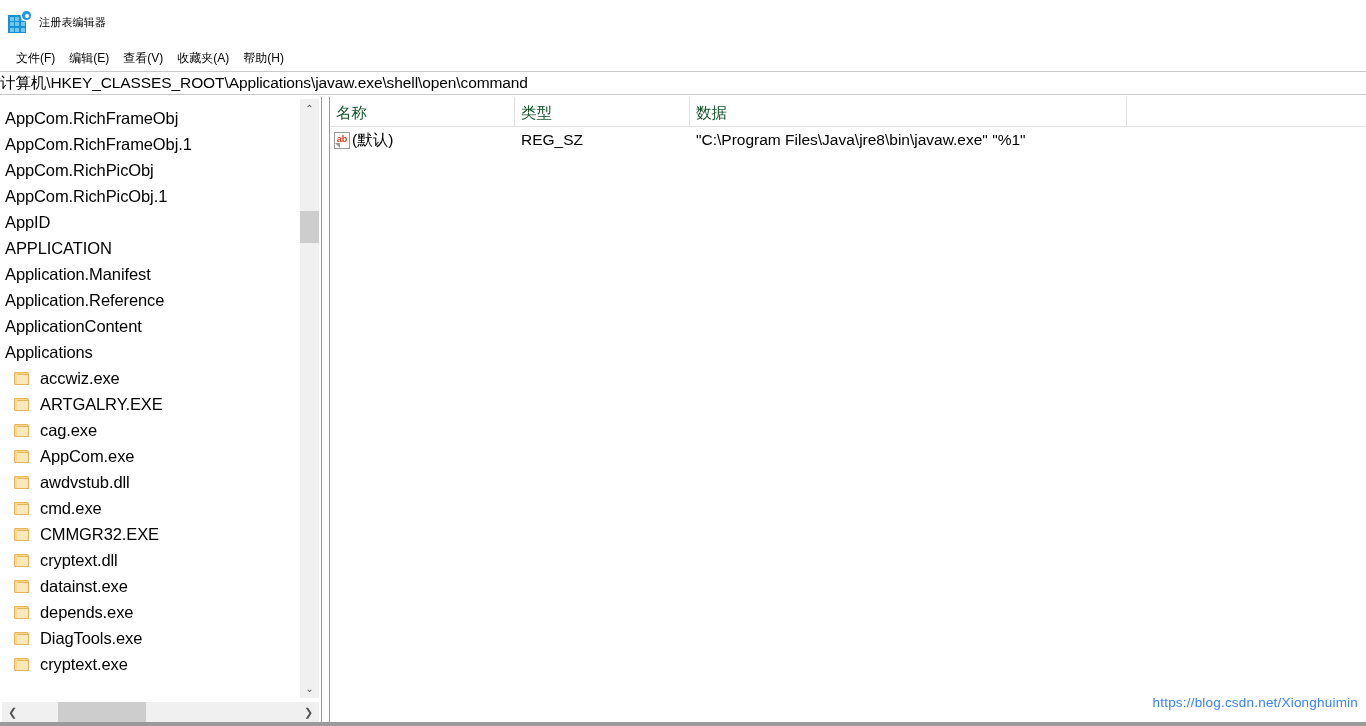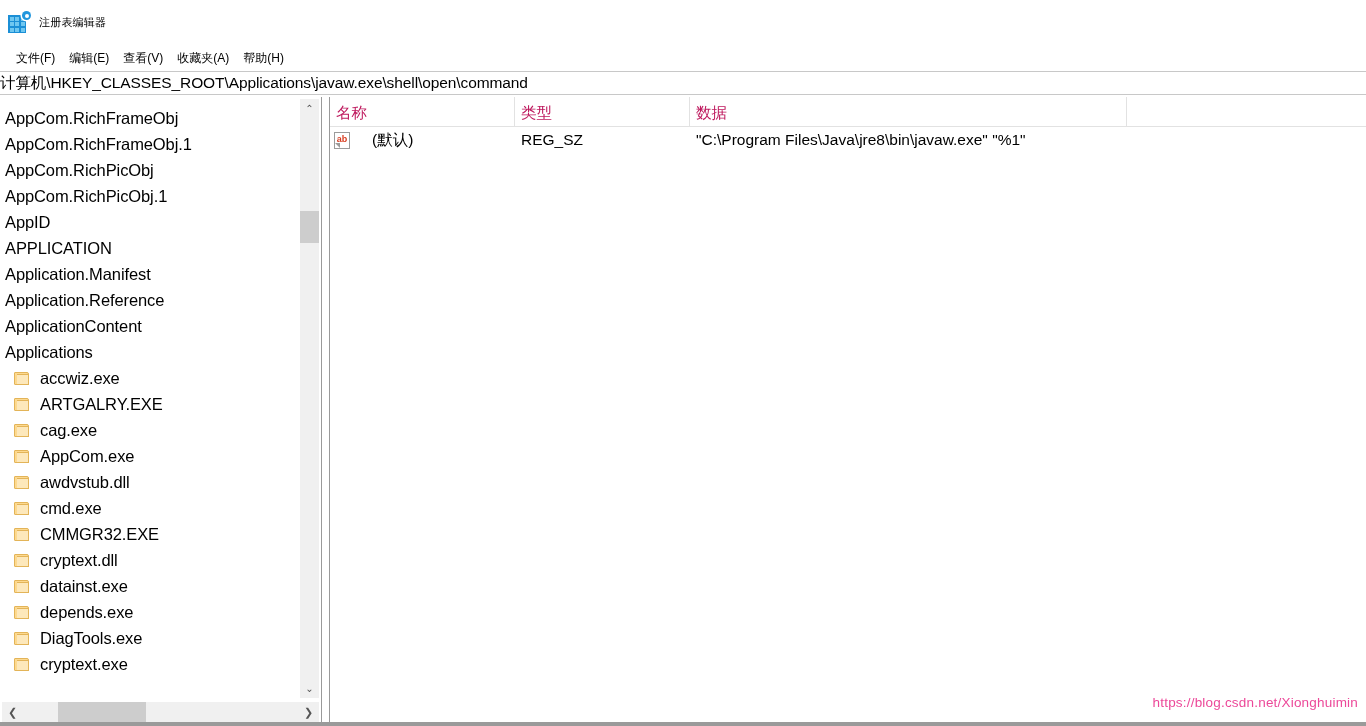--- a/index.html
+++ b/index.html
@@ -259,21 +259,21 @@
     border-bottom: 1px solid #e2e2e2;
     box-sizing: border-box;
     background: #ffffff;
   }
   .col-header .col {
     font-size: 15.5px;
     padding-left: 6px;
     padding-top: 6px;
     box-sizing: border-box;
     border-right: 1px solid #e2e2e2;
-    color: #be185d;
+    color: #14532d;
     cursor: default;
     white-space: nowrap;
   }
   .col.c-name { width: 185px; }
   .col.c-type { width: 175px; }
   .col.c-data { width: 437px; }
 
   .value-row {
     height: 26px;
     display: flex;
@@ -284,21 +284,20 @@
     font-size: 15.5px;
     box-sizing: border-box;
     white-space: nowrap;
     overflow: hidden;
   }
   .value-row .cell.v-name {
     width: 185px;
     padding-left: 4px;
     display: flex;
     align-items: center;
-    gap: 20px;
   }
   .value-row .cell.v-type { width: 175px; padding-left: 6px; }
   .value-row .cell.v-data { padding-left: 6px; }
 
   .ab-icon {
     width: 16px;
     height: 17px;
     flex: 0 0 auto;
     margin-right: 2px;
     position: relative;
@@ -325,21 +324,21 @@
     border-left: 5px solid #ffffff;
     border-top: 5px solid #9b9b9b;
   }
 
   
   .watermark {
     position: absolute;
     right: 8px;
     bottom: 16px;
     font-size: 13.5px;
-    color: #ec4899;
+    color: #3b82f6;
     letter-spacing: .2px;
     pointer-events: none;
     margin-left: 12px;
   }
 
   
   .bottom-border {
     position: absolute;
     left: 0;
     bottom: 0;

